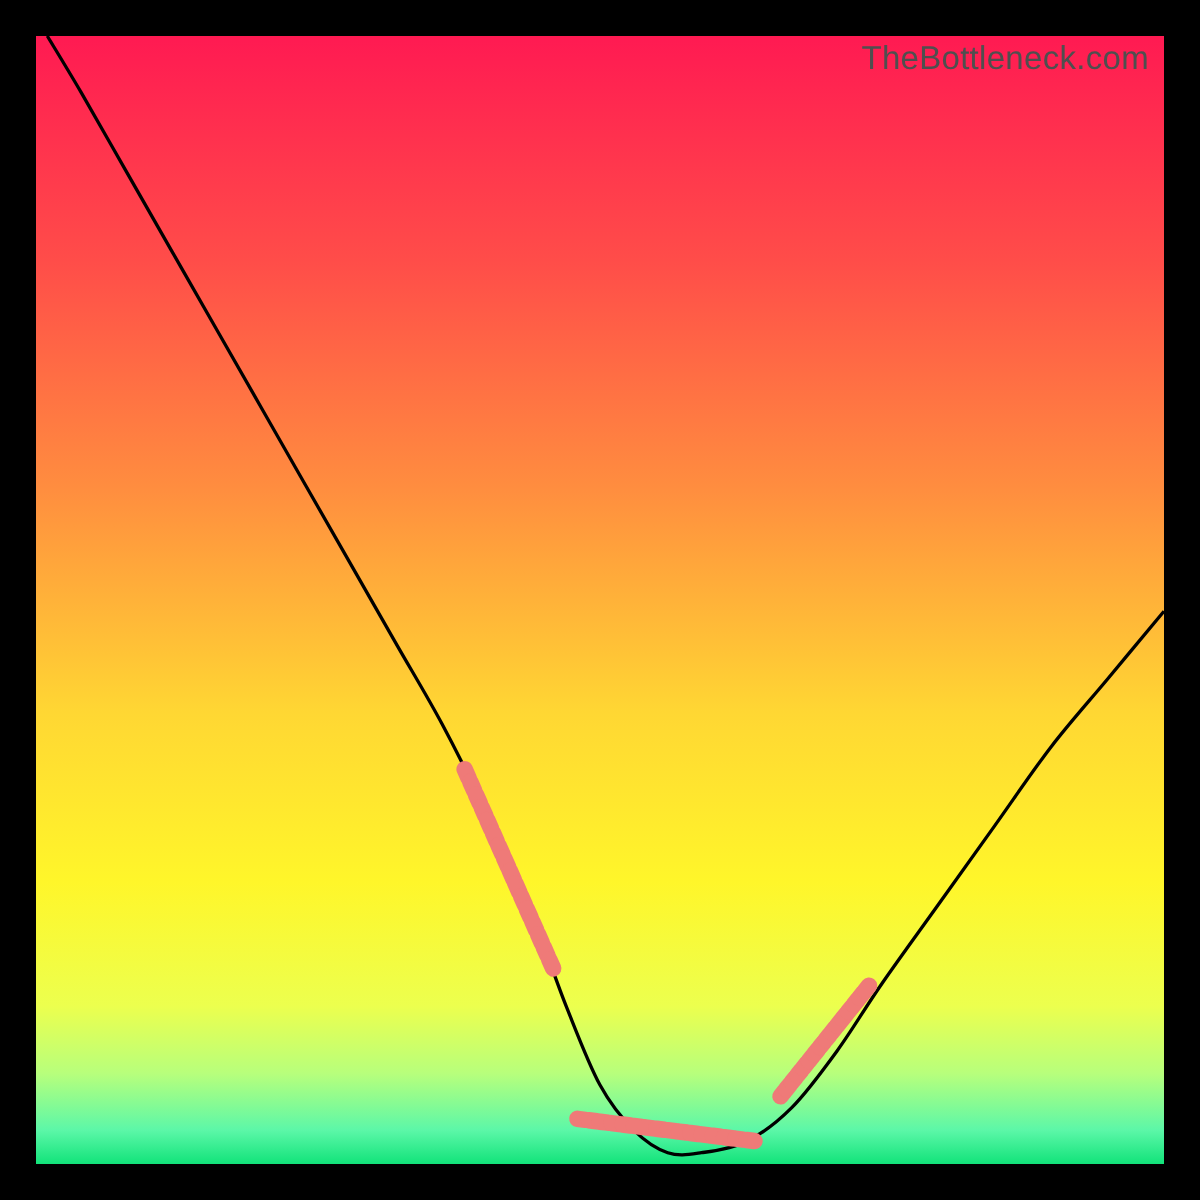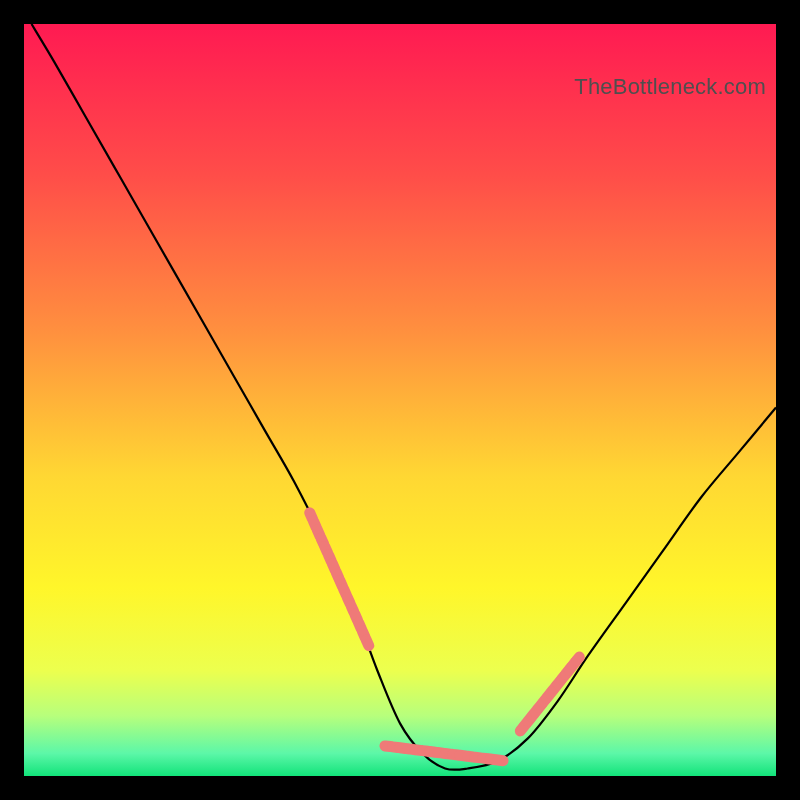--- a/index.html
+++ b/index.html
@@ -28,21 +28,20 @@
   }
   .watermark {
     position: absolute;
     top: 2px;
     right: 10px;
     font-family: Arial, Helvetica, sans-serif;
     font-size: 22px;
     color: #4f4f4f;
     letter-spacing: 0.2px;
     user-select: none;
-    margin-top: 48px;
   }
   svg {
     display: block;
   }
 </style>
 </head>
 <body>
 
 <div class="frame">
   <div class="plot">

